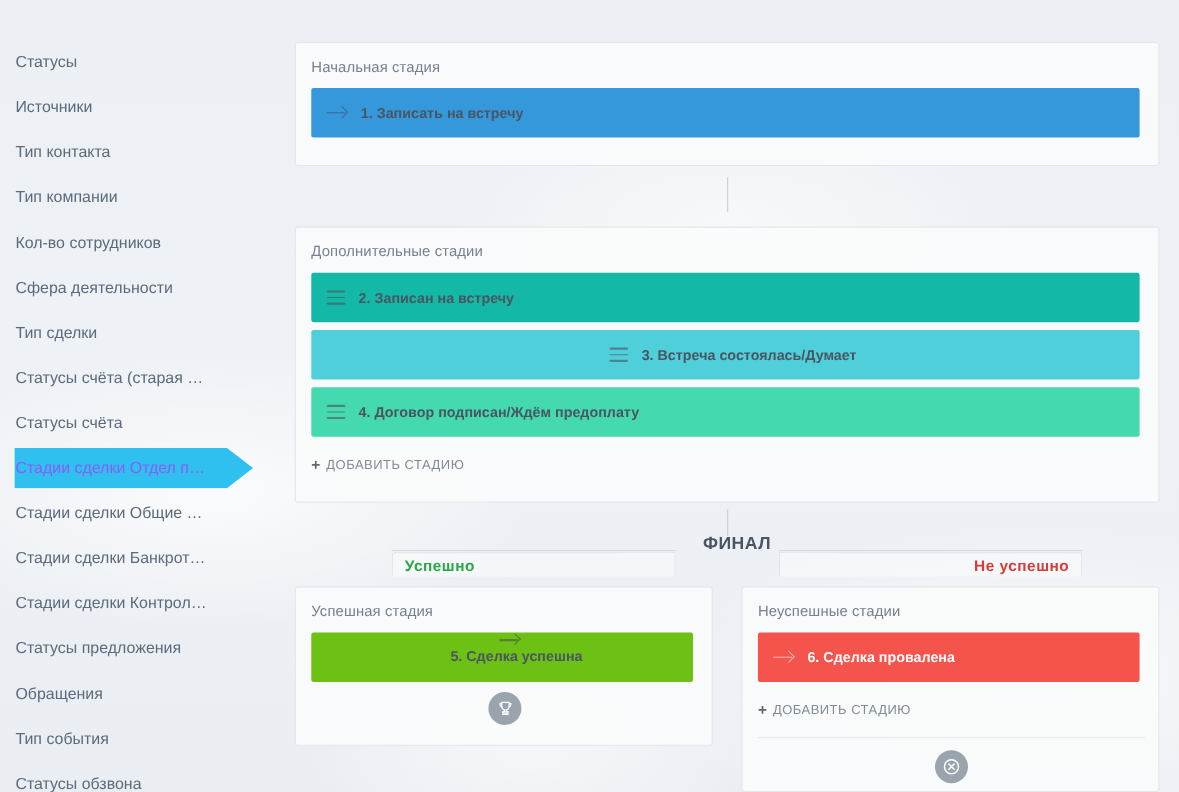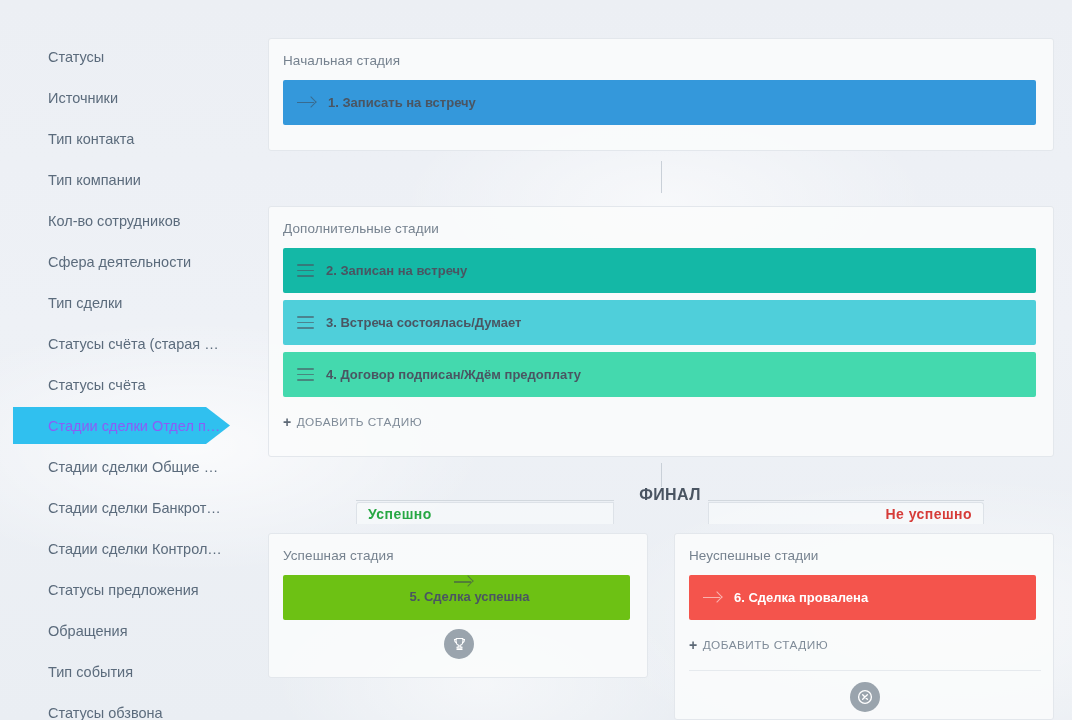--- a/index.html
+++ b/index.html
@@ -29,21 +29,21 @@
     left: 0; top: 0;
     width: 250px;
     height: 720px;
     padding-top: 36px;
   }
 
   .side-item {
     height: 41px;
     display: flex;
     align-items: center;
-    padding-left: 48px;
+    padding-left: 14px;
     font-size: 14.5px;
     color: #5b6b7c;
     white-space: nowrap;
     position: relative;
     cursor: pointer;
   }
 
   .side-item.active {
     color: #8b5cf6;
   }
@@ -315,21 +315,21 @@
     <div class="card-title">Дополнительные стадии</div>
     <div id="extra-stages" style="margin-top:12px;">
         <div class="stage dark-on-color" style="background: #14b8a6;">
           <div class="ico-drag">
             <span></span>
             <span></span>
             <span></span>
           </div>
           <span class="stage-name">2. Записан на встречу</span>
         </div>
-        <div class="stage dark-on-color" style="background: rgb(79, 207, 218); margin-top: 7px;">
+        <div class="stage dark-on-color" style="background: rgb(79, 207, 218); margin-top: 7px; justify-content: center;">
           <div class="ico-drag">
             <span></span>
             <span></span>
             <span></span>
           </div>
           <span class="stage-name">3. Встреча состоялась/Думает</span>
         </div>
         <div class="stage dark-on-color" style="background: rgb(68, 217, 174); margin-top: 7px;">
           <div class="ico-drag">
             <span></span>

